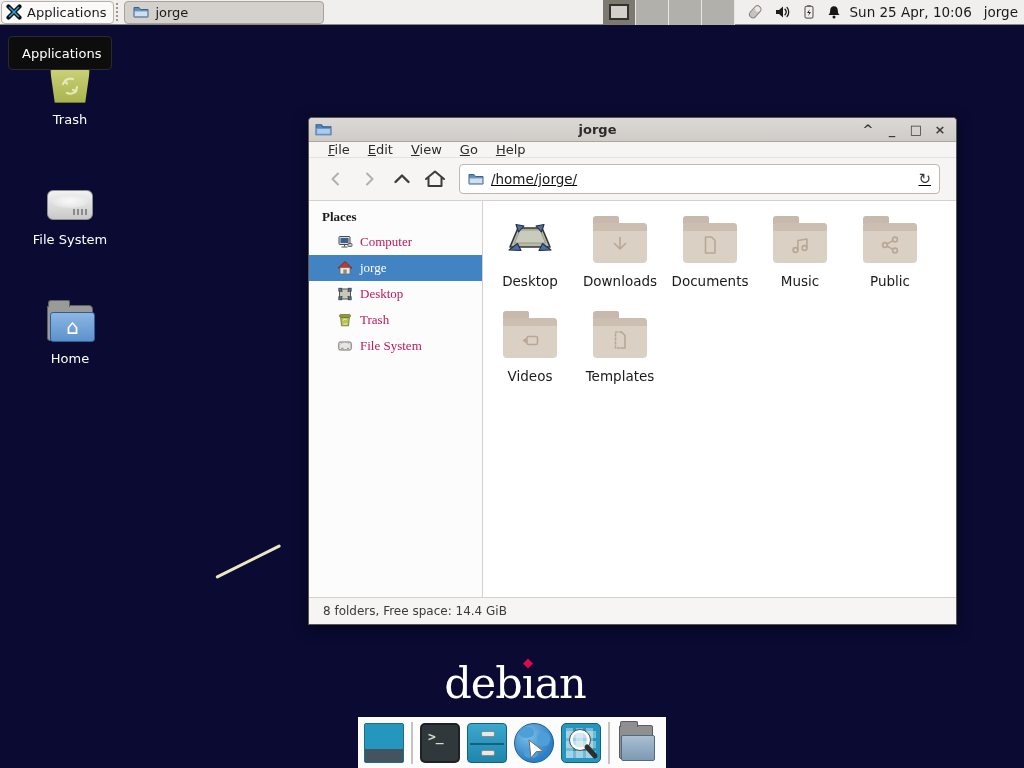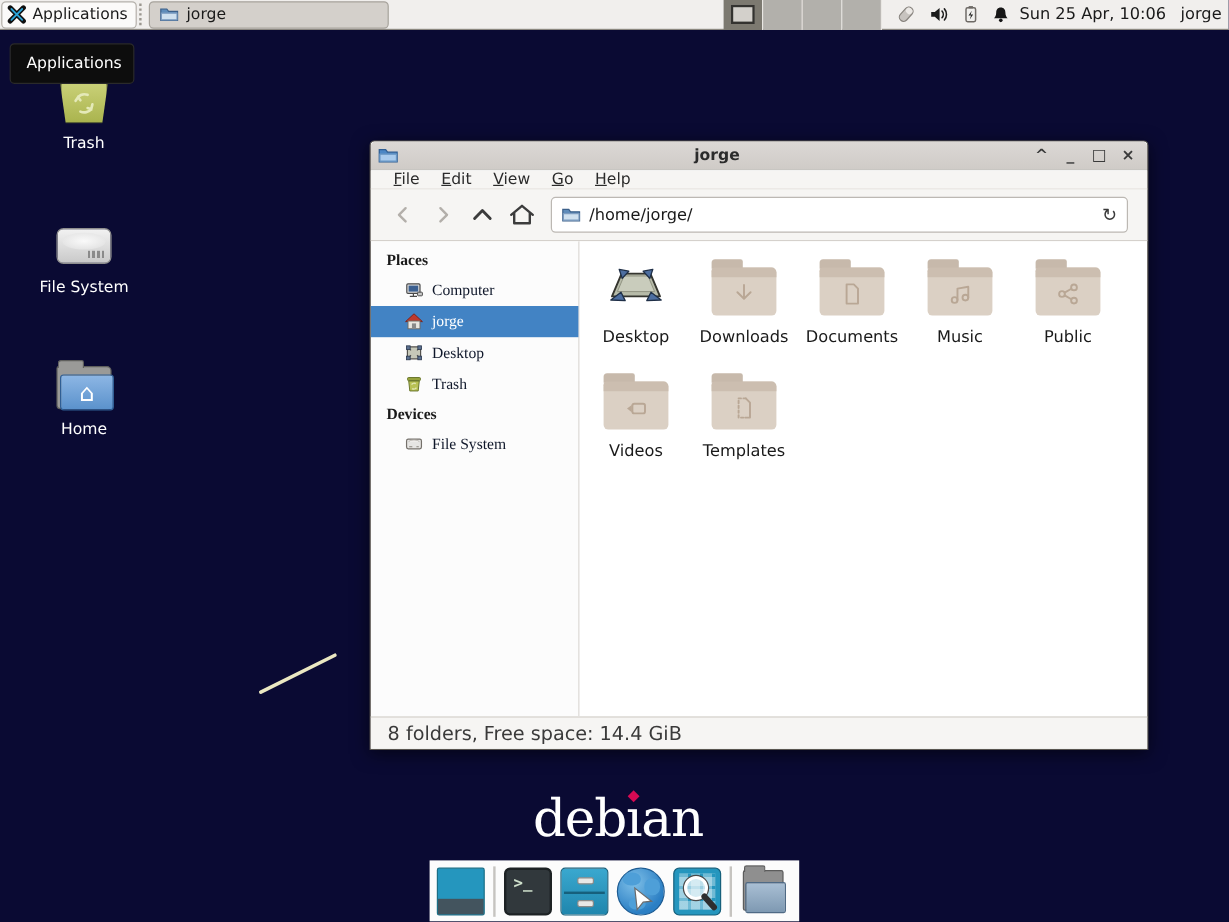--- a/index.html
+++ b/index.html
@@ -93,54 +93,54 @@
   .titlebar .wicon { width:22px; display:flex; }
   .titlebar .title { flex:1; text-align:center; font-size:13px; font-weight:bold; color:#2b2b2b; }
   .controls { display:flex; gap:4px; }
   .ctrl { width:20px; height:18px; display:flex; align-items:center; justify-content:center;
     font-size:13px; color:#3a3a3a; font-weight:bold; }
   .menubar { height:16px; background:#f6f5f3; display:flex; align-items:center;
     padding-left:10px; border-bottom:1px solid #e4e2de; }
   .menubar .mitem { display:inline-block; padding:3px 9px; font-size:13px; color:#2b2b2b; }
   .menubar .mitem::first-letter { text-decoration:underline; }
   .toolbar { height:43px; background:#f6f5f3; border-bottom:1px solid #d5d1cc;
-    display:flex; align-items:center; padding:0 16px 0 10px; }
+    display:flex; align-items:center; padding:0 16px 0 10px;text-decoration:underline; }
   .navbtn { width:33px; height:30px; display:flex; align-items:center; justify-content:center; }
   .pathbar { flex:1; height:30px; margin-left:8px; background:#fff;
     border:1px solid #bcb8b3; border-radius:4px; display:flex; align-items:center;
     padding:0 8px; gap:7px; }
   .pathbar .ptext { flex:1; font-size:13.5px; color:#1a1a1a; }
   .reload { font-size:15px; color:#3a3a3a; }
 
   .winbody { flex:1; display:flex; overflow:hidden; }
   .sidebar { width:174px; background:#fcfcfc; border-right:1px solid #d5d1cc;
     padding-top:4px;font-family:Liberation Serif, serif; }
   .sb-header { font-size:13px; font-weight:bold; color:#1a1a1a;
     padding:4px 0 4px 13px; }
   .sb-item { height:26px; display:flex; align-items:center; gap:7px;
-    padding-left:28px; font-size:13px; color:#0f172a; }
+    padding-left:28px; font-size:13px; color:#be185d; }
   .sb-item.selected { background:#4283c4; color:#fff; }
   .sb-item svg { flex:none; }
 
   .filegrid { flex:1; background:#fff; display:grid;
     grid-template-columns:repeat(5,90px); grid-auto-rows:95px;
     padding:14px 0 0 2px; align-content:start; }
   .fitem { display:flex; flex-direction:column; align-items:center; }
   .fitem .lbl { margin-top:10px; font-size:13.5px; color:#1a1a1a; }
   .ffolder { width:54px; height:40px; background:#dbd0c4; border-radius:3px 4px 4px 4px;
     position:relative; margin-top:8px; }
   .ffolder::before { content:""; position:absolute; top:-7px; left:0; width:26px;
     height:8px; background:#c7b9ab; border-radius:3px 2px 0 0; }
   .ffolder::after { content:""; position:absolute; top:0; left:0; right:0; height:8px;
     background:#ccbeb0; border-radius:3px 4px 0 0; }
   .ffolder svg { position:absolute; left:50%; top:54%; transform:translate(-50%,-50%); }
   .g { stroke:#b9a795; stroke-width:1.6; fill:none; stroke-linejoin:round; stroke-linecap:round; }
 
   .statusbar { height:27px; background:#f6f5f3; border-top:1px solid #d5d1cc;
-    display:flex; align-items:center; padding-left:14px; font-size:16px; color:#3a3a3a; }
+    display:flex; align-items:center; padding-left:14px; font-size:12px; color:#3a3a3a; }
 
   
   .dock { position:absolute; left:358px; top:717px; width:308px; height:51px;
     background:#fcfcfc; display:flex; align-items:center; gap:7px;
     padding:0 6px; z-index:30; }
   .dock-sep { width:2px; height:42px; background:#c6c4c0; }
   .dk { width:40px; height:40px; position:relative; }
   .dk-desktop { background:#2596be; border:1px solid #1b6f86; border-radius:2px; }
   .dk-desktop::after { content:""; position:absolute; left:0; right:0; bottom:0;
     height:13px; background:#43545e; }
@@ -356,21 +356,20 @@
 
       <div class="sb-item">
         <svg width="16" height="16" viewBox="0 0 16 16">
           <rect x="2.6" y="2.6" width="10.8" height="2.6" rx=".9" fill="#97a23c" stroke="#66742a" stroke-width=".8"></rect>
           <path d="M3.6 5.5h8.8l-.9 8.3H4.5z" fill="#b8c155" stroke="#66742a" stroke-width=".8"></path>
           <path d="M6 8.5a2.4 2 0 013.5-.8M10 11a2.4 2 0 01-3.5.8" stroke="#e2e7b5" fill="none" stroke-width="1.1"></path>
         </svg>
         <span>Trash</span>
       </div>
 
-      <div class="sb-header">Devices</div>
 
       <div class="sb-item">
         <svg width="16" height="16" viewBox="0 0 16 16">
           <rect x="1.8" y="4" width="12.4" height="8" rx="1.4" fill="#e6e5e3" stroke="#74706a"></rect>
           <path d="M3.5 6a5 2.4 0 019 0" fill="#f5f4f2" stroke="#b3afa9" stroke-width=".7"></path>
           <path d="M4 10.3h2.6M10 10.3h2" stroke="#8a867f" stroke-width=".9"></path>
         </svg>
         <span>File System</span>
       </div>
     </div>

